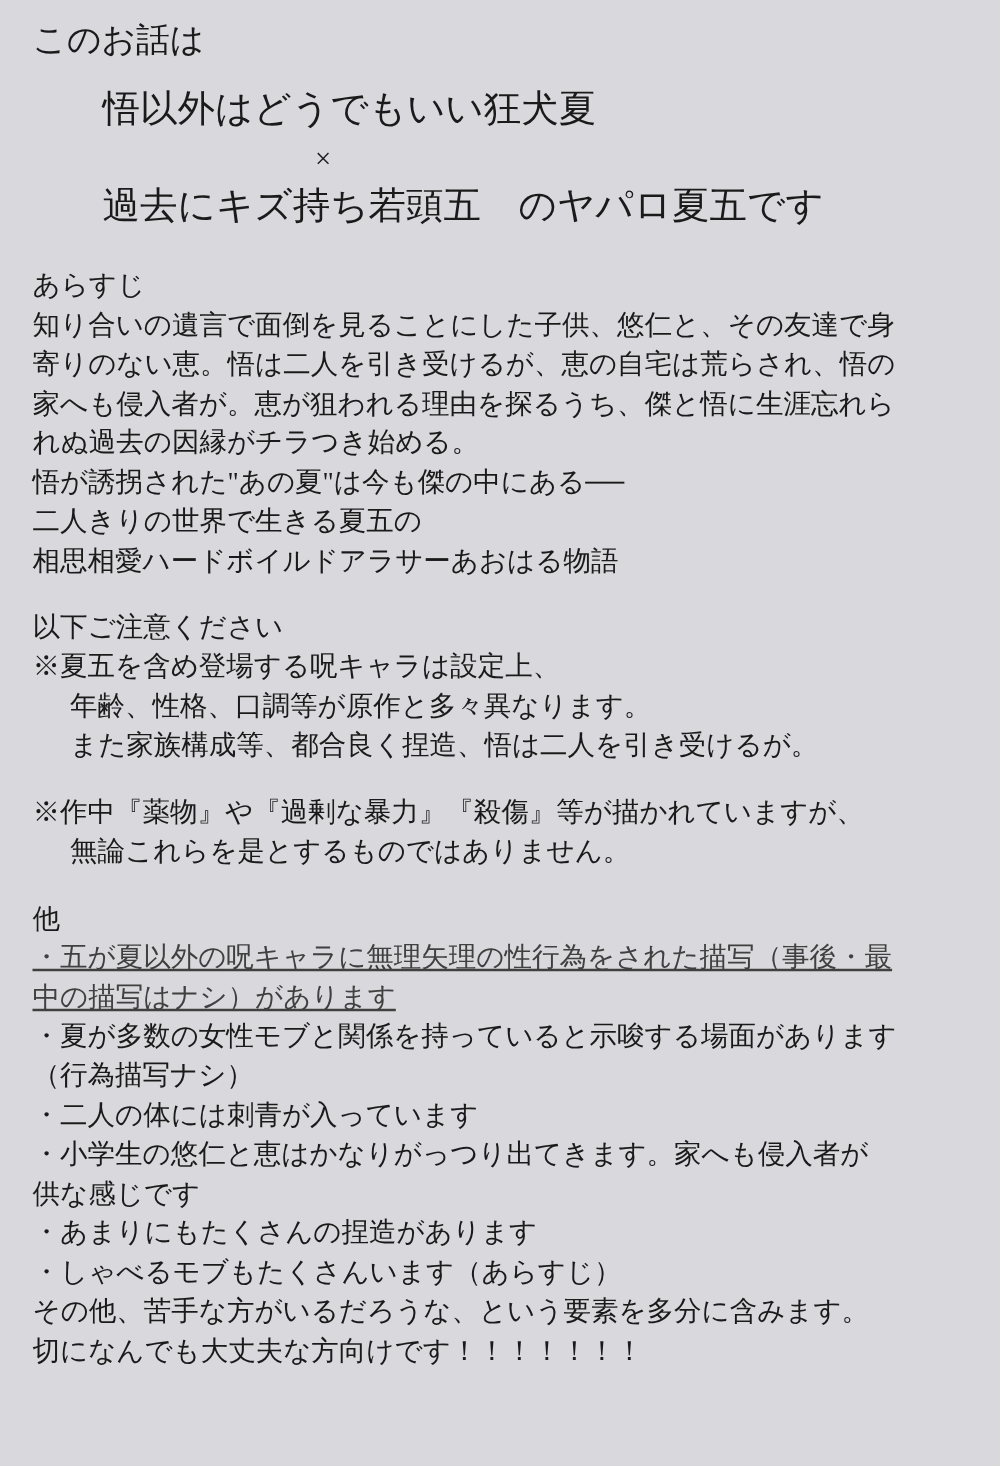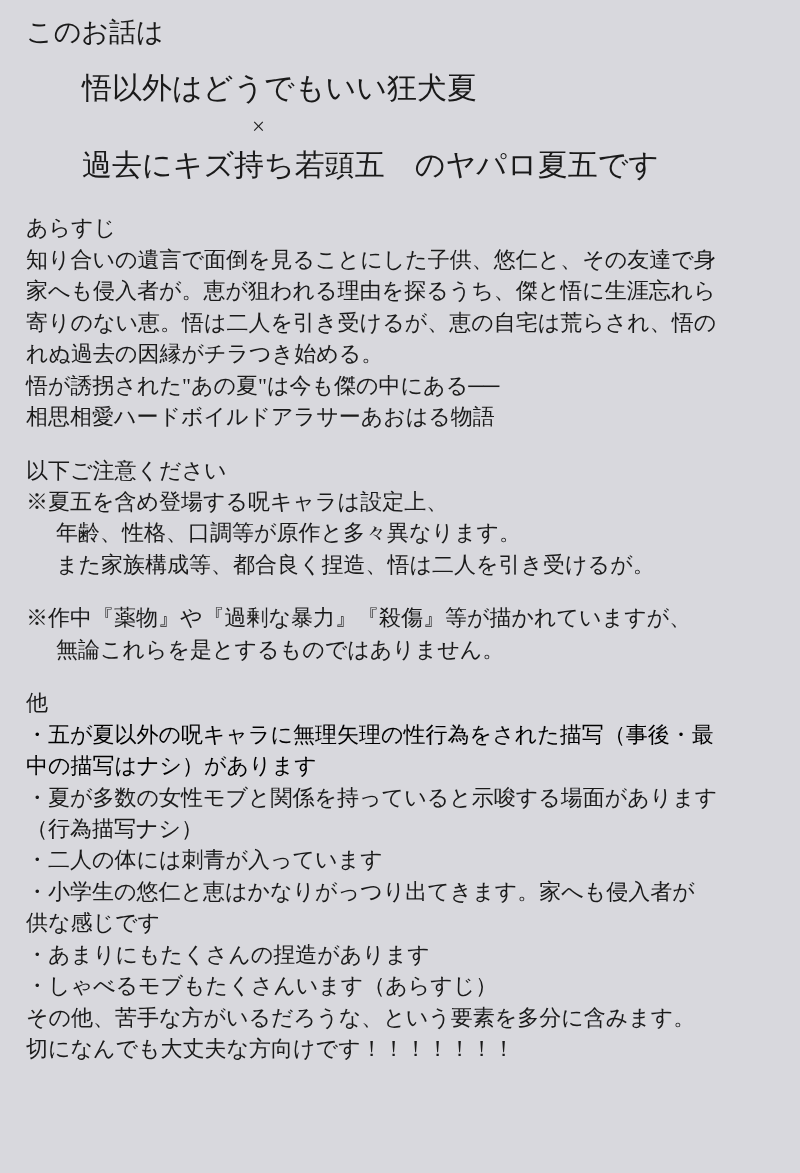--- a/index.html
+++ b/index.html
@@ -57,21 +57,22 @@
   .line {
     font-size: 22px;
     line-height: 1.42;
     margin: 0;
     white-space: pre-wrap;
   }
   .line.indent {
     padding-left: 30px;
   }
   .red {
-    color: #000000;
+    color: #404040;
+    text-decoration: underline;
   }
   .spacer-md { height: 22px; }
 
   
   .summary .line {
     line-height: 1.43;
   }
 
   
   .notice .line {
@@ -91,24 +92,25 @@
   <div class="title-block">
     <p class="title-lead">このお話は</p>
     <p class="title-main">悟以外はどうでもいい狂犬夏</p>
     <p class="title-cross">×</p>
     <p class="title-main2">過去にキズ持ち若頭五　のヤパロ夏五です</p>
   </div>
 
   <div class="section summary">
     <p class="line">あらすじ</p>
     <p class="line">知り合いの遺言で面倒を見ることにした子供、悠仁と、その友達で身</p>
+    <p class="line">寄りのない恵。悟は二人を引き受けるが、恵の自宅は荒らされ、悟の</p>
     <p class="line">家へも侵入者が。恵が狙われる理由を探るうち、傑と悟に生涯忘れら</p>
-    <p class="line">寄りのない恵。悟は二人を引き受けるが、恵の自宅は荒らされ、悟の</p>
     <p class="line">れぬ過去の因縁がチラつき始める。</p>
     <p class="line">悟が誘拐された"あの夏"は今も傑の中にある──</p>
+    <p class="line">二人きりの世界で生きる夏五の</p>
     <p class="line">相思相愛ハードボイルドアラサーあおはる物語</p>
   </div>
 
   <div class="section notice">
     <p class="line">以下ご注意ください</p>
     <p class="line">※夏五を含め登場する呪キャラは設定上、</p>
     <p class="line indent">年齢、性格、口調等が原作と多々異なります。</p>
     <p class="line indent">また家族構成等、都合良く捏造、悟は二人を引き受けるが。</p>
     <div class="spacer-md"></div>
     <p class="line">※作中『薬物』や『過剰な暴力』『殺傷』等が描かれていますが、</p>

